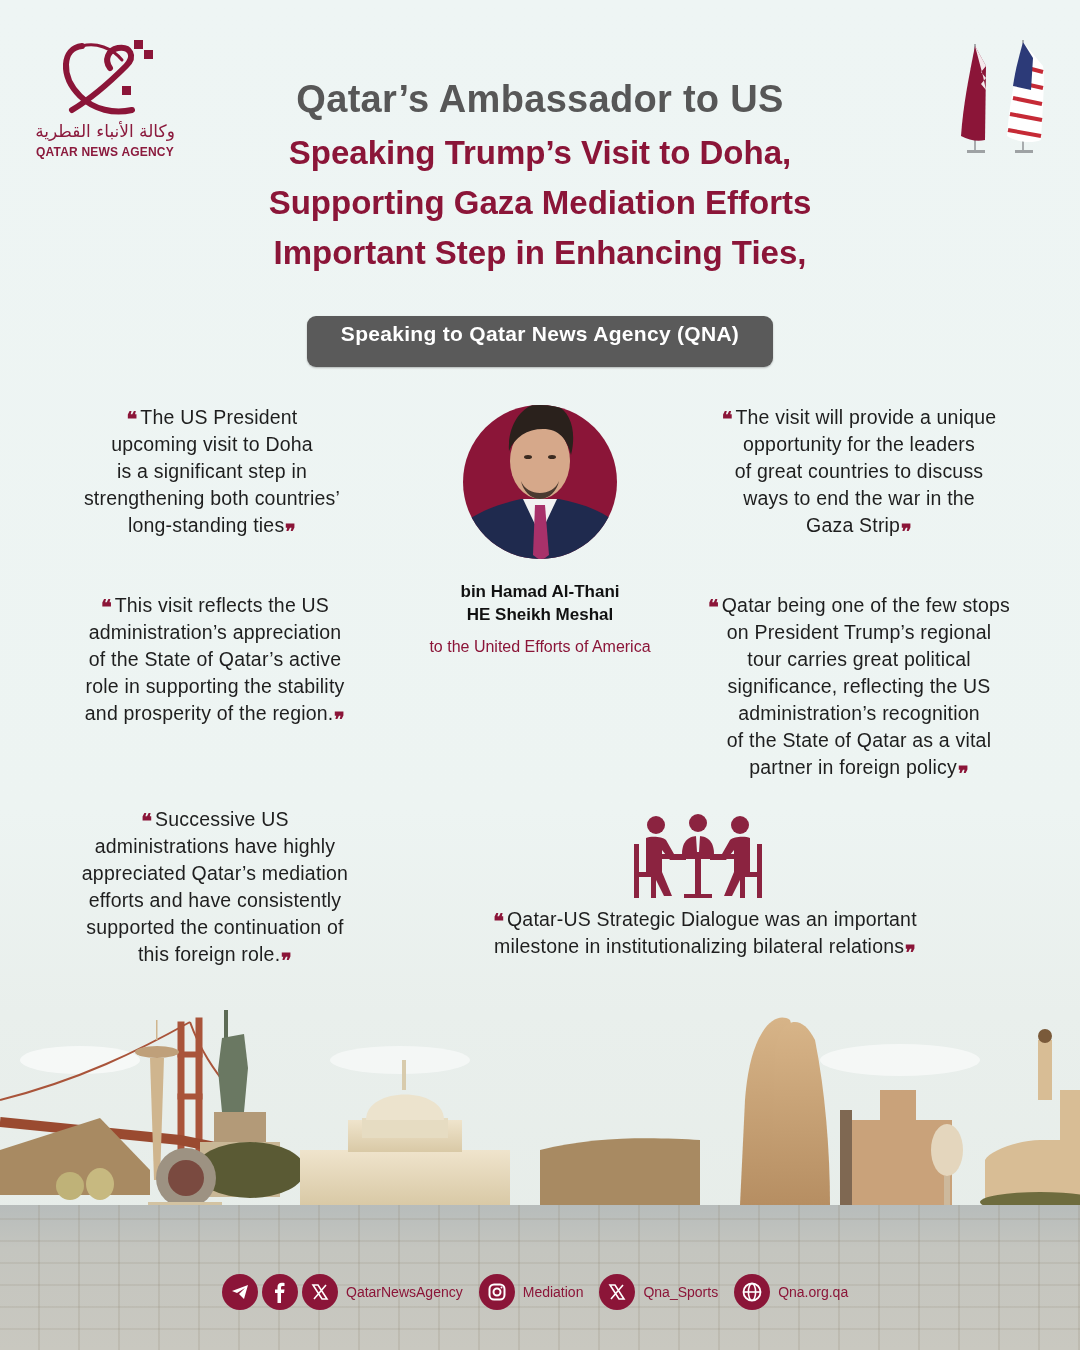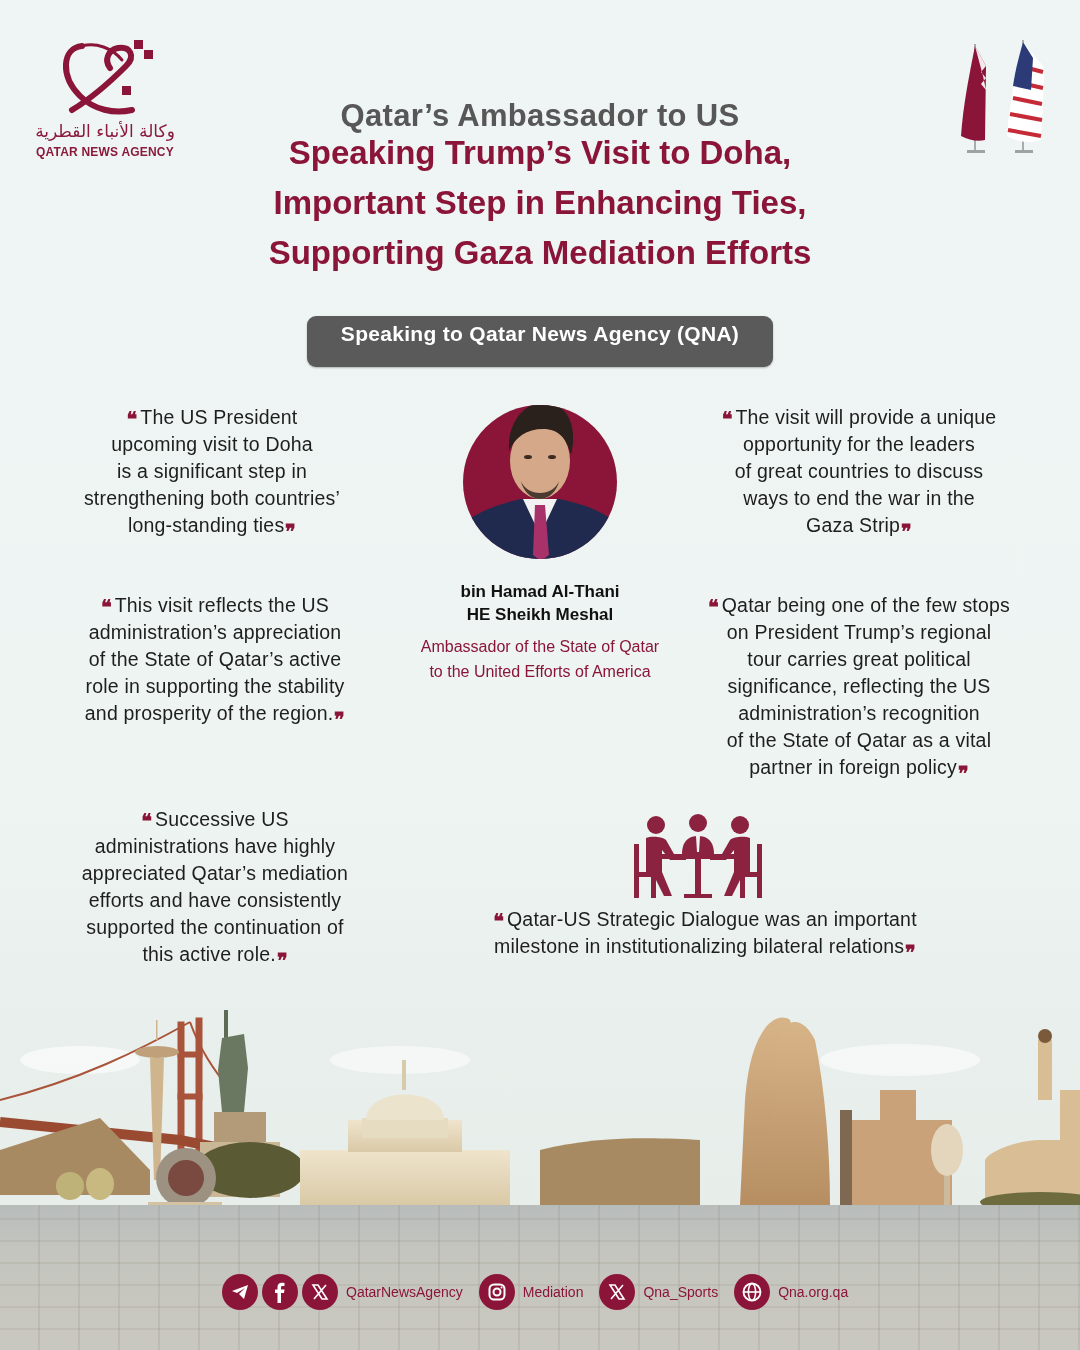--- a/index.html
+++ b/index.html
@@ -15,21 +15,21 @@
   
   .logo { left: 30px; top: 38px; width: 150px; height: 125px; }
   .logo-mark { position: absolute; left: 22px; top: 0; width: 110px; height: 82px; }
   .logo-ar { position: absolute; left: 0; top: 83px; width: 150px; text-align: center; font-size: 17px; font-weight: normal; color: #8b1a3d; direction: rtl; font-family: "DejaVu Sans", sans-serif; letter-spacing: 0; }
   .logo-en { position: absolute; left: 0; top: 107px; width: 150px; text-align: center; font-size: 12px; font-weight: bold; color: #8b1a3d; font-family: "Liberation Sans", sans-serif; letter-spacing: 0.2px; }
 
   
   .flags { left: 955px; top: 36px; width: 100px; height: 122px; }
 
   
-  .kicker { left: 0; width: 1080px; top: 78px; text-align: center; font-family: "Liberation Sans", sans-serif; font-weight: bold; font-size: 31px; color: #575757; letter-spacing: 0.3px; margin-top: 20px; }
+  .kicker { left: 0; width: 1080px; top: 78px; text-align: center; font-family: "Liberation Sans", sans-serif; font-weight: bold; font-size: 38px; color: #575757; letter-spacing: 0.3px; }
   .headline { left: 0; width: 1080px; top: 128px; text-align: center; font-family: "Liberation Sans", sans-serif; font-weight: bold; font-size: 33px; line-height: 50px; color: #8b1538; }
 
   .pill { left: 307px; top: 316px; width: 466px; height: 51px; background: #5a5a5a; border-radius: 9px; color: #ffffff; text-align: center; font-family: "Liberation Sans", sans-serif; font-weight: bold; font-size: 21px; line-height: 35px; letter-spacing: 0.3px; box-shadow: 0 1px 2px rgba(0,0,0,0.25); }
 
   
   .quote { font-family: "Liberation Sans", sans-serif; font-size: 19.5px; line-height: 27px; color: #1e1e1e; text-align: center; white-space: pre-line; letter-spacing: 0.2px; }
   .q-mark { display: inline-block; color: #8b1538; font-family: "DejaVu Serif", serif; font-weight: bold; font-size: 20px; line-height: 10px; vertical-align: -2px; letter-spacing: -2px; }
   .q-open { margin-right: 5px; }
   .q-close { margin-left: 3px; transform: rotate(180deg); vertical-align: 2px; }
 
@@ -98,22 +98,22 @@
       <path d="M55 78 L87 84"></path>
         <path d="M53 94 L86 100"></path>
     </g>
     <path d="M68 6 C63 24 60 36 58 50 L76 54 L78 22 Z" fill="#2c3a78"></path>
   </g>
 </svg>
 
 <div class="abs kicker">Qatar’s Ambassador to US</div>
 <div class="abs headline">
   <div>Speaking Trump’s Visit to Doha,</div>
+  <div>Supporting Gaza Mediation Efforts</div>
   <div>Important Step in Enhancing Ties,</div>
-  <div>Supporting Gaza Mediation Efforts</div>
 </div>
 
 <div class="abs pill">Speaking to Qatar News Agency (QNA)</div>
 
 <div class="abs quote q1"><span class="q-mark q-open">❝</span><span>The US President
 upcoming visit to Doha
 is a significant step in
 strengthening both countries’
 long-standing ties</span><span class="q-mark q-close">❝</span></div>
 
@@ -135,39 +135,39 @@
 significance, reflecting the US
 administration’s recognition
 of the State of Qatar as a vital
 partner in foreign policy</span><span class="q-mark q-close">❝</span></div>
 
 <div class="abs quote q5"><span class="q-mark q-open">❝</span><span>Successive US
 administrations have highly
 appreciated Qatar’s mediation
 efforts and have consistently
 supported the continuation of
-this active role.</span><span class="q-mark q-close">❝</span></div>
+this foreign role.</span><span class="q-mark q-close">❝</span></div>
 
 <div class="abs quote q6"><span class="q-mark q-open">❝</span><span>Qatar-US Strategic Dialogue was an important
 milestone in institutionalizing bilateral relations</span><span class="q-mark q-close">❝</span></div>
 
 <div class="abs portrait">
   <svg width="154" height="154" viewBox="0 0 154 154">
     <path d="M0 154 L0 118 C20 104 40 98 58 94 L96 94 C116 98 136 104 154 118 L154 154 Z" fill="#1f2a4e"></path>
     <path d="M60 94 L77 130 L94 94 Z" fill="#f2f2f2"></path>
     <path d="M72 100 L82 100 L86 150 L78 156 L70 150 Z" fill="#a8316a"></path>
     <ellipse cx="77" cy="56" rx="30" ry="38" fill="#d6a88a"></ellipse>
     <path d="M46 46 C44 18 62 -6 86 -2 C108 2 114 26 108 50 C104 34 96 24 80 24 C64 24 52 32 46 46 Z" fill="#2a211c"></path>
     <path d="M58 76 C64 92 90 92 96 76 C94 86 86 94 77 94 C68 94 60 86 58 76 Z" fill="#4a3a30"></path>
     <ellipse cx="65" cy="52" rx="4" ry="2" fill="#3a2a20"></ellipse>
     <ellipse cx="89" cy="52" rx="4" ry="2" fill="#3a2a20"></ellipse>
   </svg>
 </div>
 <div class="abs name"><div>bin Hamad Al-Thani</div><div>HE Sheikh Meshal</div></div>
-<div class="abs role"><div>Ambassador of the State of Qatar</div><div>to the United Efforts of America</div></div>
+<div class="abs role"><div>to the United Efforts of America</div></div>
 
 <svg class="abs meeting" viewBox="0 0 132 84" fill="#8b2340">
   <circle cx="24" cy="11" r="9"></circle>
   <circle cx="66" cy="9" r="9"></circle>
   <circle cx="108" cy="11" r="9"></circle>
   <path d="M50 40 C50 26 58 22 66 22 C74 22 82 26 82 40 Z"></path>
   <path d="M64 22 L68 22 L67 38 L65 38 Z" fill="#eef5f4"></path>
   <rect x="30" y="40" width="72" height="5"></rect>
   <rect x="63" y="45" width="6" height="37"></rect>
   <rect x="52" y="80" width="28" height="4"></rect>

